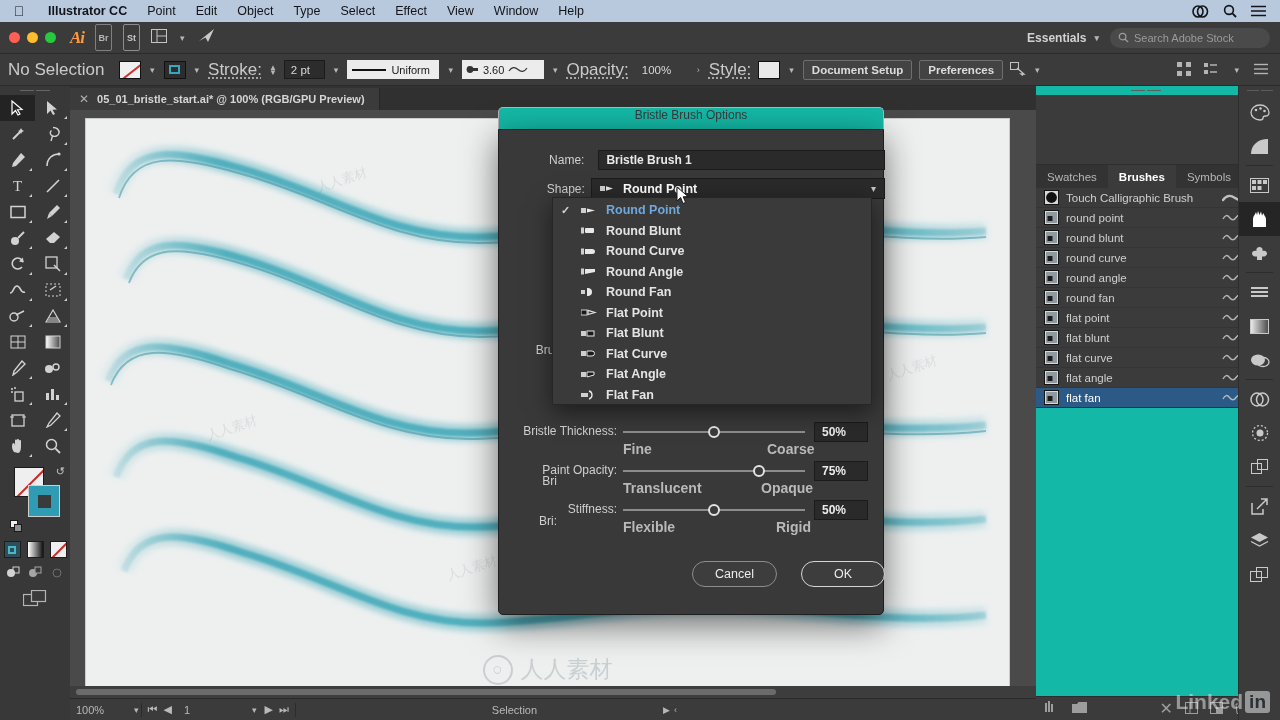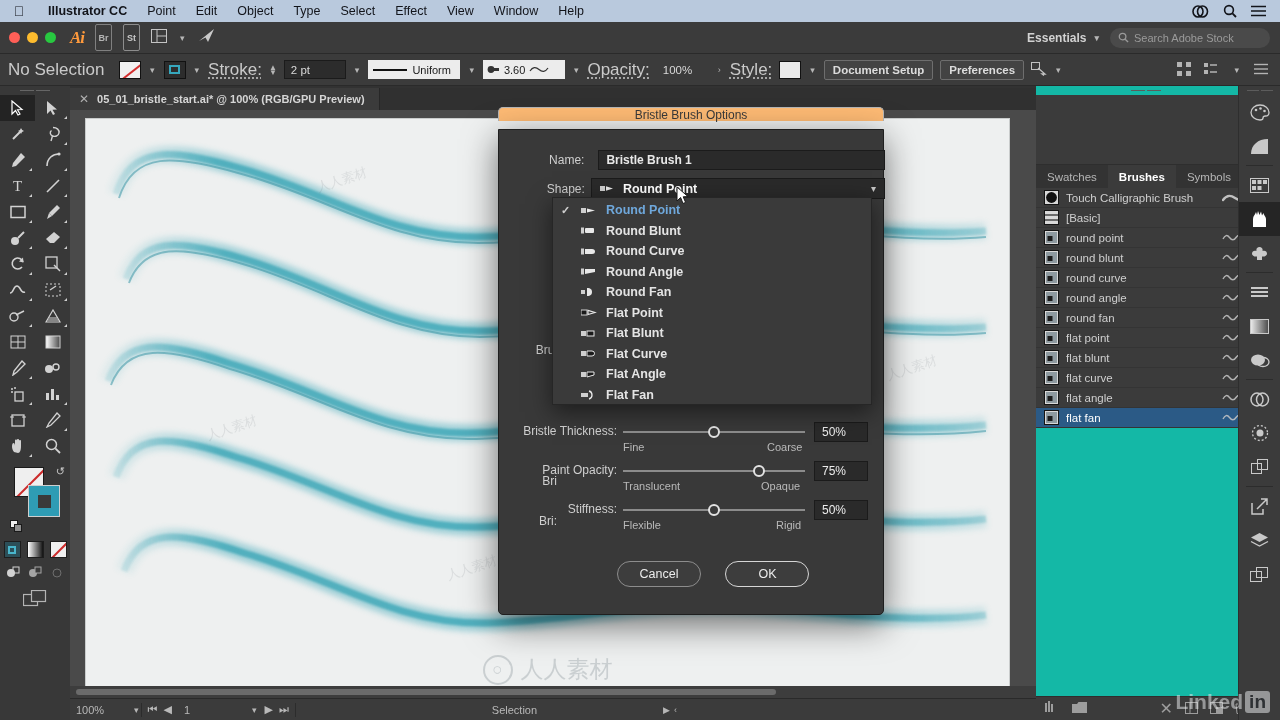--- a/index.html
+++ b/index.html
@@ -193,24 +193,24 @@
   .rail { position: absolute; right: 0; top: 86px; width: 42px; height: 634px; background: #3b3b3b;
           border-left: 1px solid #2e2e2e; }
   .rail-grip { height: 9px; display: flex; align-items: center; justify-content: center; gap: 2px; }
   .rail-grip i { width: 12px; height: 1px; background: #5c5c5c; display: block; }
   .rail-item { height: 34px; display: flex; align-items: center; justify-content: center; color: #c9c9c9; }
   .rail-item.active { background: #252525; color: #fff; }
   .rail-sep { height: 1px; background: #2c2c2c; margin: 2px 7px; }
 
   
   .dlg-title {
-    position: absolute; left: 498px; top: 107px; width: 386px; height: 14px;
-    background: #fdba74; border: 1px solid #b5b5b5; border-bottom: none;
+    position: absolute; left: 498px; top: 107px; width: 386px; height: 23px;
+    background: #14b8a6; border: 1px solid #b5b5b5; border-bottom: none;
     border-top-left-radius: 5px; border-top-right-radius: 5px;
-    display: flex; align-items: center; justify-content: center;
+    display: flex; align-items: flex-start; justify-content: center;
     color: #3a3a3a; font-size: 12px;
   }
   .dlg {
     position: absolute; left: 498px; top: 129px; width: 386px; height: 486px;
     background: #393939; border: 1px solid #1f1f1f;
     border-bottom-left-radius: 5px; border-bottom-right-radius: 5px;
     box-shadow: 0 10px 34px rgba(0,0,0,.55);
   }
   .row { display: flex; align-items: center; padding-left: 42px; }
   .dlabel { color: #cfcfcf; font-size: 12px; text-align: right; }
@@ -240,23 +240,23 @@
     background: linear-gradient(180deg,#f4f4f4,#dadada);
     border: 1px solid #2a2a2a;
   }
   .preview i { position: absolute; left: 16px; top: 44px; width: 14px; height: 30px;
                background: #2e2e2e; border-radius: 2px; }
 
   .slider-row { position: absolute; left: 0; width: 386px; height: 40px; }
   .track { position: absolute; height: 2px; background: #8c8c8c; top: 8px; }
   .knob { position: absolute; width: 12px; height: 12px; border-radius: 50%;
           background: #3a3a3a; border: 2px solid #e2e2e2; top: 3px; }
-  .endlbl { position: absolute; top: 18px; color: #b9b9b9; font-size: 11px; }
+  .endlbl { position: absolute; top: 18px; color: #b9b9b9; font-size: 14px; font-weight: bold; }
   .valbox { position: absolute; height: 20px; width: 54px; background: #2a2a2a;
-            border: 1px solid #1b1b1b; color: #ececec; font-size: 12px; font-weight: normal;
+            border: 1px solid #1b1b1b; color: #ececec; font-size: 12px; font-weight: bold;
             display: flex; align-items: center; padding: 0 7px; top: -1px; }
 
   .dlg-btn {
     height: 26px; border-radius: 13px; border: 1px solid #8d8d8d; background: #3d3d3d;
     color: #ececec; font-size: 12.5px; display: flex; align-items: center;
     justify-content: center; padding: 0 22px; min-width: 84px;
   }
   .dlg-btn.primary { border-color: #d6d6d6; }
 
   .cursor { position: absolute; left: 676px; top: 186px; z-index: 60; }
@@ -354,21 +354,21 @@
     <span class="caret">▾</span>
     <span class="swatch-stroke">
         <i></i>
       </span>
     <span class="caret">▾</span>
     <span class="lbl u">Stroke:</span>
     <span class="stepper">
         <span>▲</span>
         <span>▼</span>
       </span>
-    <span class="field" style="width:62px">2 pt</span>
+    <span class="field" style="width:41px">2 pt</span>
     <span class="caret">▾</span>
     <span class="profile">
       <i class="ln"></i>
         <span>Uniform</span>
     </span>
     <span class="caret">▾</span>
     <span class="brushbox">
       <svg width="13" height="11" viewBox="0 0 13 11">
           <circle cx="4" cy="5.5" r="3.4" fill="#333"></circle>
           <rect x="6" y="4" width="6" height="3" fill="#333"></rect>
@@ -784,27 +784,20 @@
           <span class="thumb"><svg width="13" height="13" viewBox="0 0 13 13">
               <circle cx="6.5" cy="6.5" r="5.4" fill="#111"></circle>
             </svg></span>
           <span class="nm">Touch Calligraphic Brush</span>
           <svg class="sq" width="26" height="10" viewBox="0 0 26 10">
             <path d="M1 7 Q6 0 13 5 T25 3" fill="none" stroke="#d8d8d8" stroke-width="2.4" stroke-linecap="round"></path>
           </svg>
         </div>
         <div class="brow">
           <span class="thumb"><svg width="13" height="13" viewBox="0 0 13 13">
-              <rect x="0" y="3" width="13" height="2" fill="#6a6a6a"></rect>
-              <rect x="0" y="8" width="13" height="2" fill="#6a6a6a"></rect>
-            </svg></span>
-          <span class="nm">[Basic]</span>
-        </div>
-        <div class="brow">
-          <span class="thumb"><svg width="13" height="13" viewBox="0 0 13 13">
               <rect x="1" y="1" width="11" height="11" fill="#8e9aa0"></rect>
               <rect x="2.5" y="5" width="5" height="5" fill="#1c1c1c"></rect>
             </svg></span>
           <span class="nm">round point</span>
           <svg class="sq" width="26" height="9" viewBox="0 0 26 9">
             <path d="M1 6 Q4 0 7.5 4.5 T14 4.5 T20.5 4.5 T25 3" fill="none" stroke="#c9c9c9" stroke-width="1.4"></path>
           </svg>
         </div>
         <div class="brow">
           <span class="thumb"><svg width="13" height="13" viewBox="0 0 13 13">
@@ -1098,21 +1091,21 @@
 
     <div class="slider-row" id="slider2" style="top:371px">
       <span class="dlabel" style="position:absolute;left:0;width:118px;text-align:right;top:1px">Stiffness:</span>
       <div class="track" style="left:124px;width:182px"></div>
       <div class="knob" style="left:209px"></div>
       <span class="endlbl" style="left:124px">Flexible</span>
       <span class="endlbl" style="left:277px">Rigid</span>
       <span class="valbox" style="left:315px">50%</span>
     </div>
 
-    <div class="row" style="position:absolute;left:0;top:431px;width:386px;justify-content:center;gap:24px">
+    <div class="row" style="position:absolute;left:0;top:431px;width:386px;justify-content:flex-end;gap:24px">
       <div class="dlg-btn">Cancel</div>
       <div class="dlg-btn primary">OK</div>
     </div>
   </div>
 
   <div class="preview">
       <i></i>
     </div>
 
   <div class="dropdown" id="shapedropdown">

